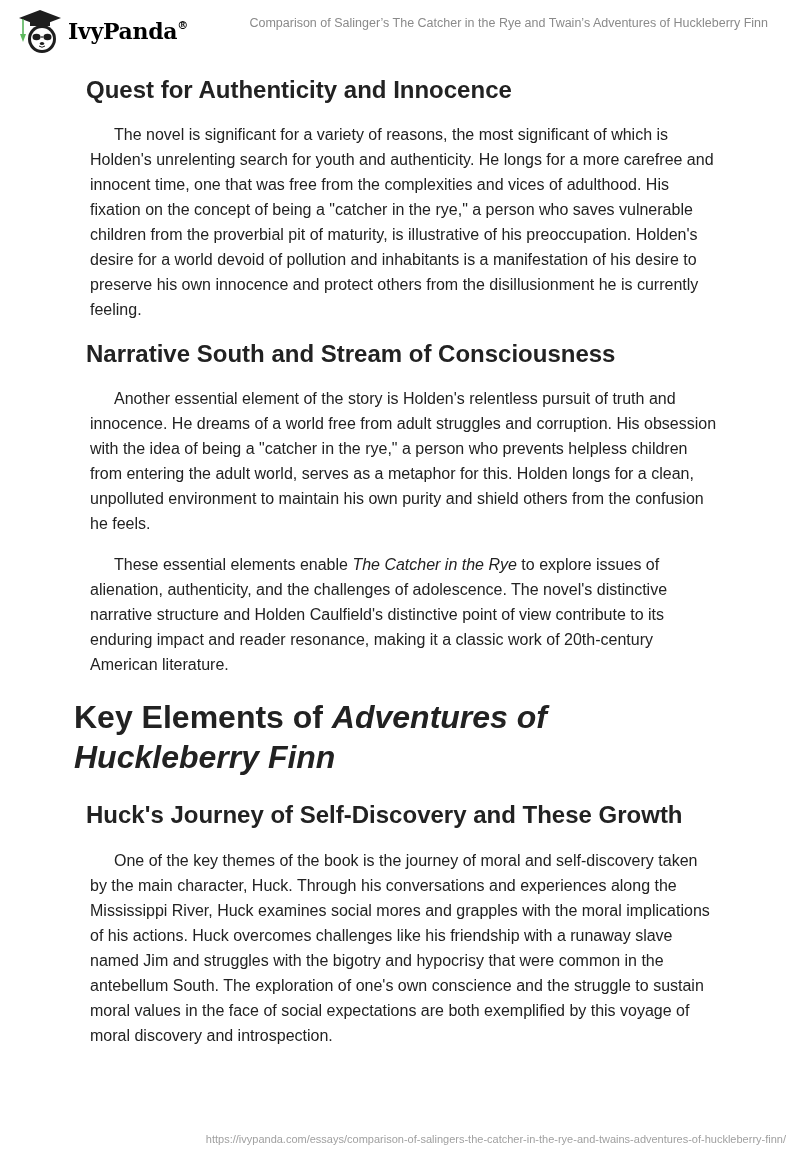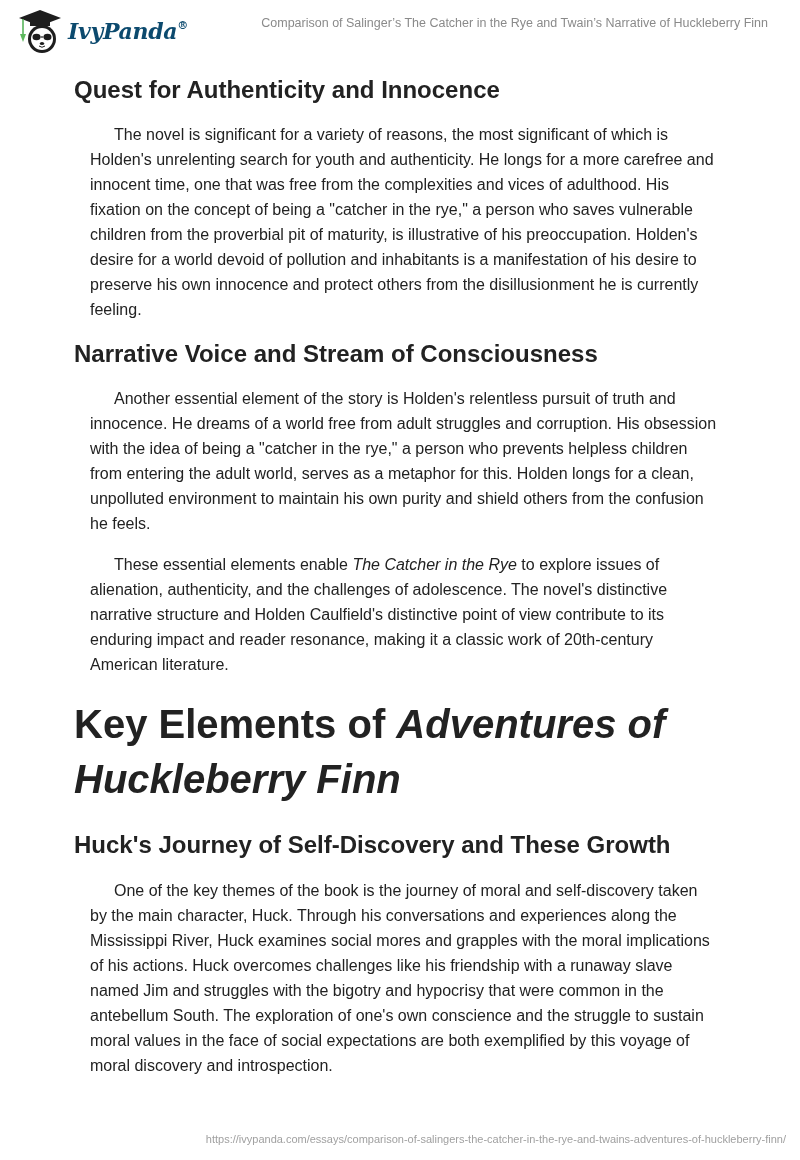--- a/index.html
+++ b/index.html
@@ -5,33 +5,33 @@
   html, body { margin: 0; padding: 0; background: #ffffff; }
   body {
     width: 800px; height: 1160px; position: relative; overflow: hidden;
     font-family: "Liberation Sans", sans-serif; color: #222222;
   }
   .header { position: absolute; top: 0; left: 0; width: 800px; height: 60px; }
   .logo { position: absolute; left: 18px; top: 8px; display: flex; align-items: center; }
   .logo svg { display: block; }
   .logo-text {
     font-family: "DejaVu Serif", "Liberation Serif", serif; font-weight: bold;
-    font-size: 22px; color: #0c4a6e; margin-left: 6px; letter-spacing: -0.3px; font-style: italic;
+    font-size: 22px; color: #000000; margin-left: 6px; letter-spacing: -0.3px;
   }
   .logo-text sup { font-size: 11px; position: relative; top: -2px; }
   .header-title {
     position: absolute; right: 32px; top: 16px; font-size: 12.5px; color: #8a8a8a;
     white-space: nowrap;
   }
   .content { position: absolute; left: 74px; top: 70px; width: 660px; }
   h2 {
-    font-size: 24px; font-weight: bold; margin: 0; color: #222222; line-height: 1.3;
+    font-size: 24px; font-weight: bold; margin: 12px; color: #222222; line-height: 1.3;
   }
   h1 {
-    font-size: 40px; font-weight: bold; margin: 0; color: #222222; line-height: 55px;
+    font-size: 32px; font-weight: bold; margin: 0; color: #222222; line-height: 40px;
   }
   p {
     font-size: 16px; line-height: 25px; margin: 16px; text-indent: 24px; color: #222222;
   }
   .footer-url {
     position: absolute; right: 14px; top: 1133px; font-size: 11px; color: #a0a0a0;
     white-space: nowrap;
     padding-left: 8px;
   }
 </style>
@@ -50,28 +50,28 @@
       <circle cx="24" cy="31" r="14" fill="#1e1e1e"></circle>
       <circle cx="24" cy="31" r="11" fill="#ffffff"></circle>
       <ellipse cx="18.5" cy="29" rx="4" ry="3.3" fill="#1e1e1e"></ellipse>
       <ellipse cx="29.5" cy="29" rx="4" ry="3.3" fill="#1e1e1e"></ellipse>
       <line x1="22.5" y1="29" x2="25.5" y2="29" stroke="#1e1e1e" stroke-width="1.2"></line>
       <ellipse cx="24" cy="35.5" rx="2.2" ry="1.5" fill="#1e1e1e"></ellipse>
       <path d="M21 38 Q24 40.5 27 38" stroke="#1e1e1e" stroke-width="1" fill="none"></path>
     </svg>
     <span class="logo-text"><span>IvyPanda</span><sup>®</sup></span>
   </div>
-  <div class="header-title">Comparison of Salinger’s The Catcher in the Rye and Twain’s Narrative of Huckleberry Finn</div>
+  <div class="header-title">Comparison of Salinger’s The Catcher in the Rye and Twain’s Adventures of Huckleberry Finn</div>
 </div>
 
 <div class="content">
   <h2 style="margin-top:4px;">Quest for Authenticity and Innocence</h2>
   <p style="margin-top:17px;">The novel is significant for a variety of reasons, the most significant of which is Holden's unrelenting search for youth and authenticity. He longs for a more carefree and innocent time, one that was free from the complexities and vices of adulthood. His fixation on the concept of being a "catcher in the rye," a person who saves vulnerable children from the proverbial pit of maturity, is illustrative of his preoccupation. Holden's desire for a world devoid of pollution and inhabitants is a manifestation of his desire to preserve his own innocence and protect others from the disillusionment he is currently feeling.</p>
 
-  <h2 style="margin-top:14px;">Narrative Voice and Stream of Consciousness</h2>
+  <h2 style="margin-top:14px;">Narrative South and Stream of Consciousness</h2>
   <p style="margin-top:17px;">Another essential element of the story is Holden's relentless pursuit of truth and innocence. He dreams of a world free from adult struggles and corruption. His obsession with the idea of being a "catcher in the rye," a person who prevents helpless children from entering the adult world, serves as a metaphor for this. Holden longs for a clean, unpolluted environment to maintain his own purity and shield others from the confusion he feels.</p>
   <p style="margin-top:14px;"><span>These essential elements enable </span><em>The Catcher in the Rye</em><span> to explore issues of alienation, authenticity, and the challenges of adolescence. The novel's distinctive narrative structure and Holden Caulfield's distinctive point of view contribute to its enduring impact and reader resonance, making it a classic work of 20th-century American literature.</span></p>
 
   <h1 style="margin-top:20px;"><span>Key Elements of </span><em>Adventures of Huckleberry Finn</em></h1>
 
   <h2 style="margin-top:22px;">Huck's Journey of Self-Discovery and These Growth</h2>
   <p style="margin-top:17px;">One of the key themes of the book is the journey of moral and self-discovery taken by the main character, Huck. Through his conversations and experiences along the Mississippi River, Huck examines social mores and grapples with the moral implications of his actions. Huck overcomes challenges like his friendship with a runaway slave named Jim and struggles with the bigotry and hypocrisy that were common in the antebellum South. The exploration of one's own conscience and the struggle to sustain moral values in the face of social expectations are both exemplified by this voyage of moral discovery and introspection.</p>
 </div>
 
 <div class="footer-url">https://ivypanda.com/essays/comparison-of-salingers-the-catcher-in-the-rye-and-twains-adventures-of-huckleberry-finn/</div>

